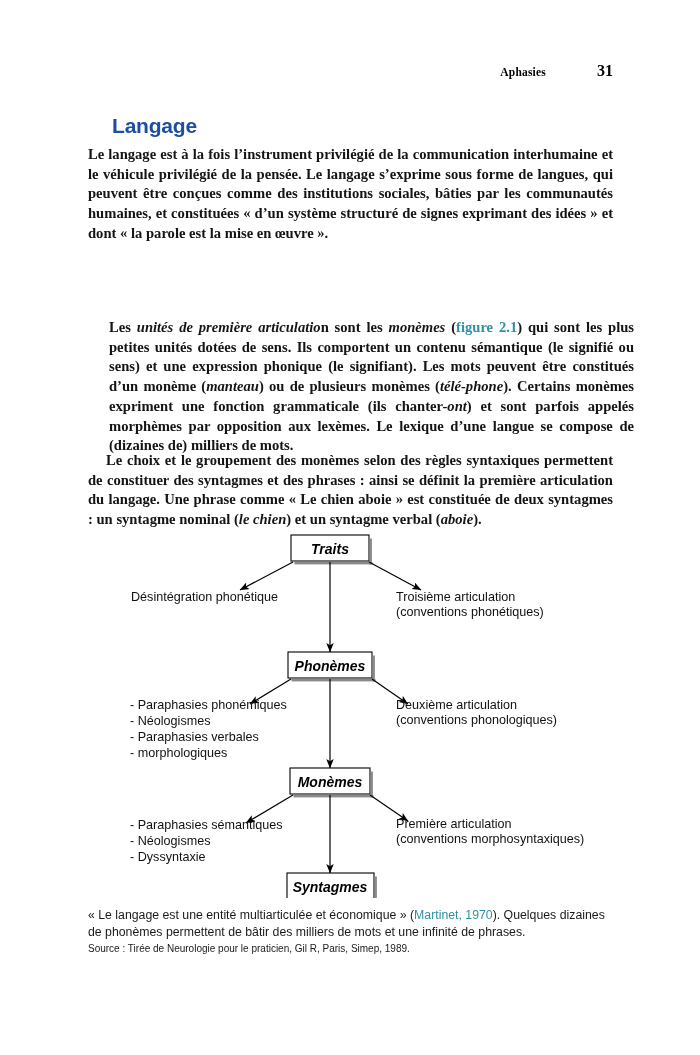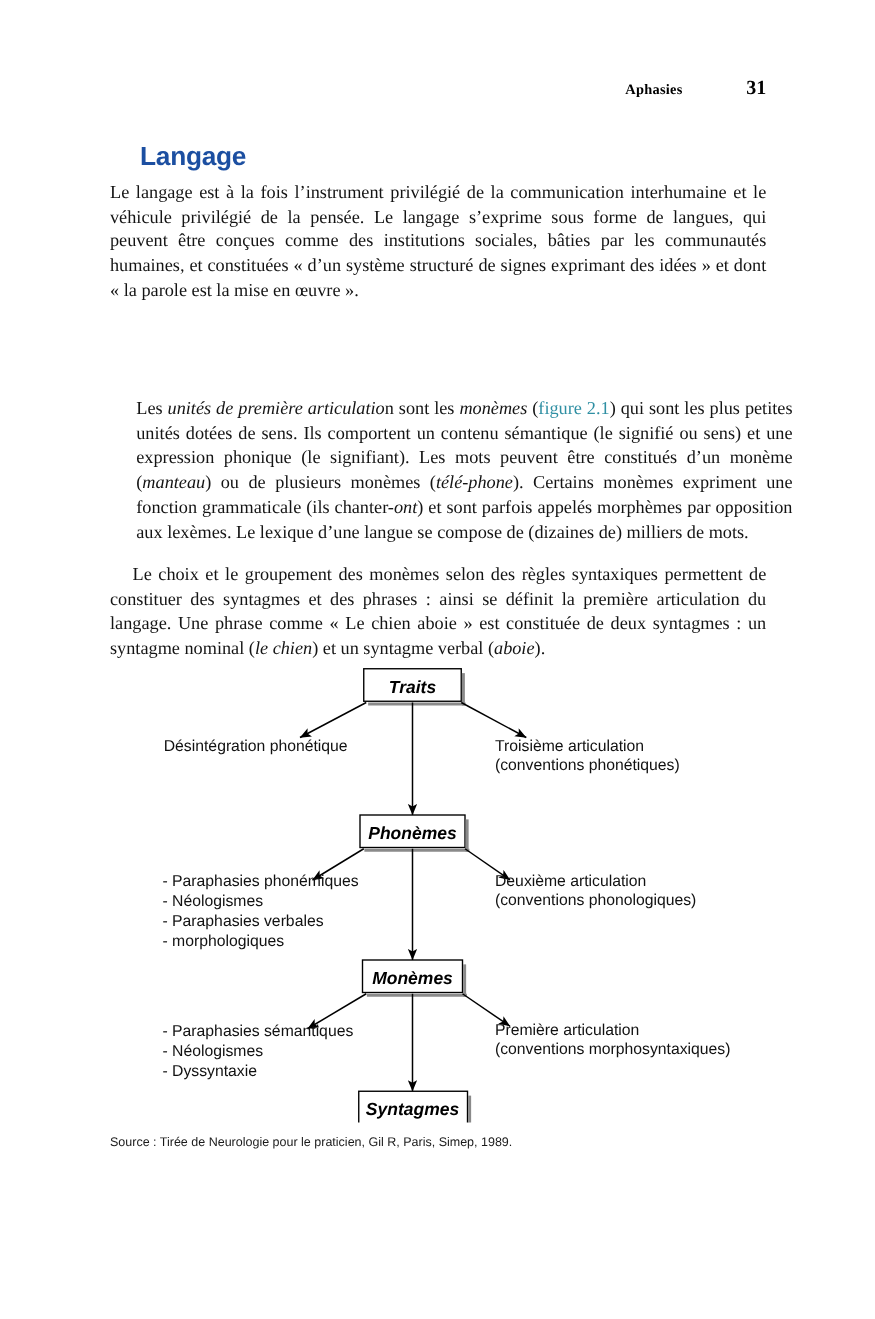--- a/index.html
+++ b/index.html
@@ -80,20 +80,21 @@
   .para {
     position: absolute;
     left: 88px;
     width: 525px;
     font-family: "Liberation Serif", serif;
     font-size: 14.6px;
     line-height: 19.7px;
     text-align: justify;
     text-justify: inter-word;
     color: #141414;
+    font-weight: bold;
   }
   .para.p1 { top: 145px; }
   .para.p2 { top: 318px; margin-left: 21px; }
   .para.p3 { top: 451px; text-indent: 18px; }
   .para i { font-style: italic; }
   .ref { color: #2f8fa3; }
 
   
   .figure {
     position: absolute;
@@ -220,16 +221,17 @@
 
       <g>
         <rect x="199" y="345" width="87" height="26" fill="#ffffff" stroke="#000000" stroke-width="1.1"></rect>
         <rect x="286.5" y="348.5" width="2.4" height="23" fill="#8a8a8a" stroke="none"></rect>
         <text x="242" y="364" text-anchor="middle" font-family="Liberation Sans, sans-serif" font-size="14" font-weight="bold" font-style="italic" fill="#000">Syntagmes</text>
       </g>
     </svg>
   </div>
 
   <div class="caption">
+    <div class="cap-body"><span>« Le langage est une entité multiarticulée et économique » (</span><span class="ref">Martinet, 1970</span><span>). Quelques dizaines de phonèmes permettent de bâtir des milliers de mots et une infinité de phrases.</span></div>
     <div class="cap-source">Source : Tirée de Neurologie pour le praticien, Gil R, Paris, Simep, 1989.</div>
   </div>
 
 </div>
 
 </body></html>

